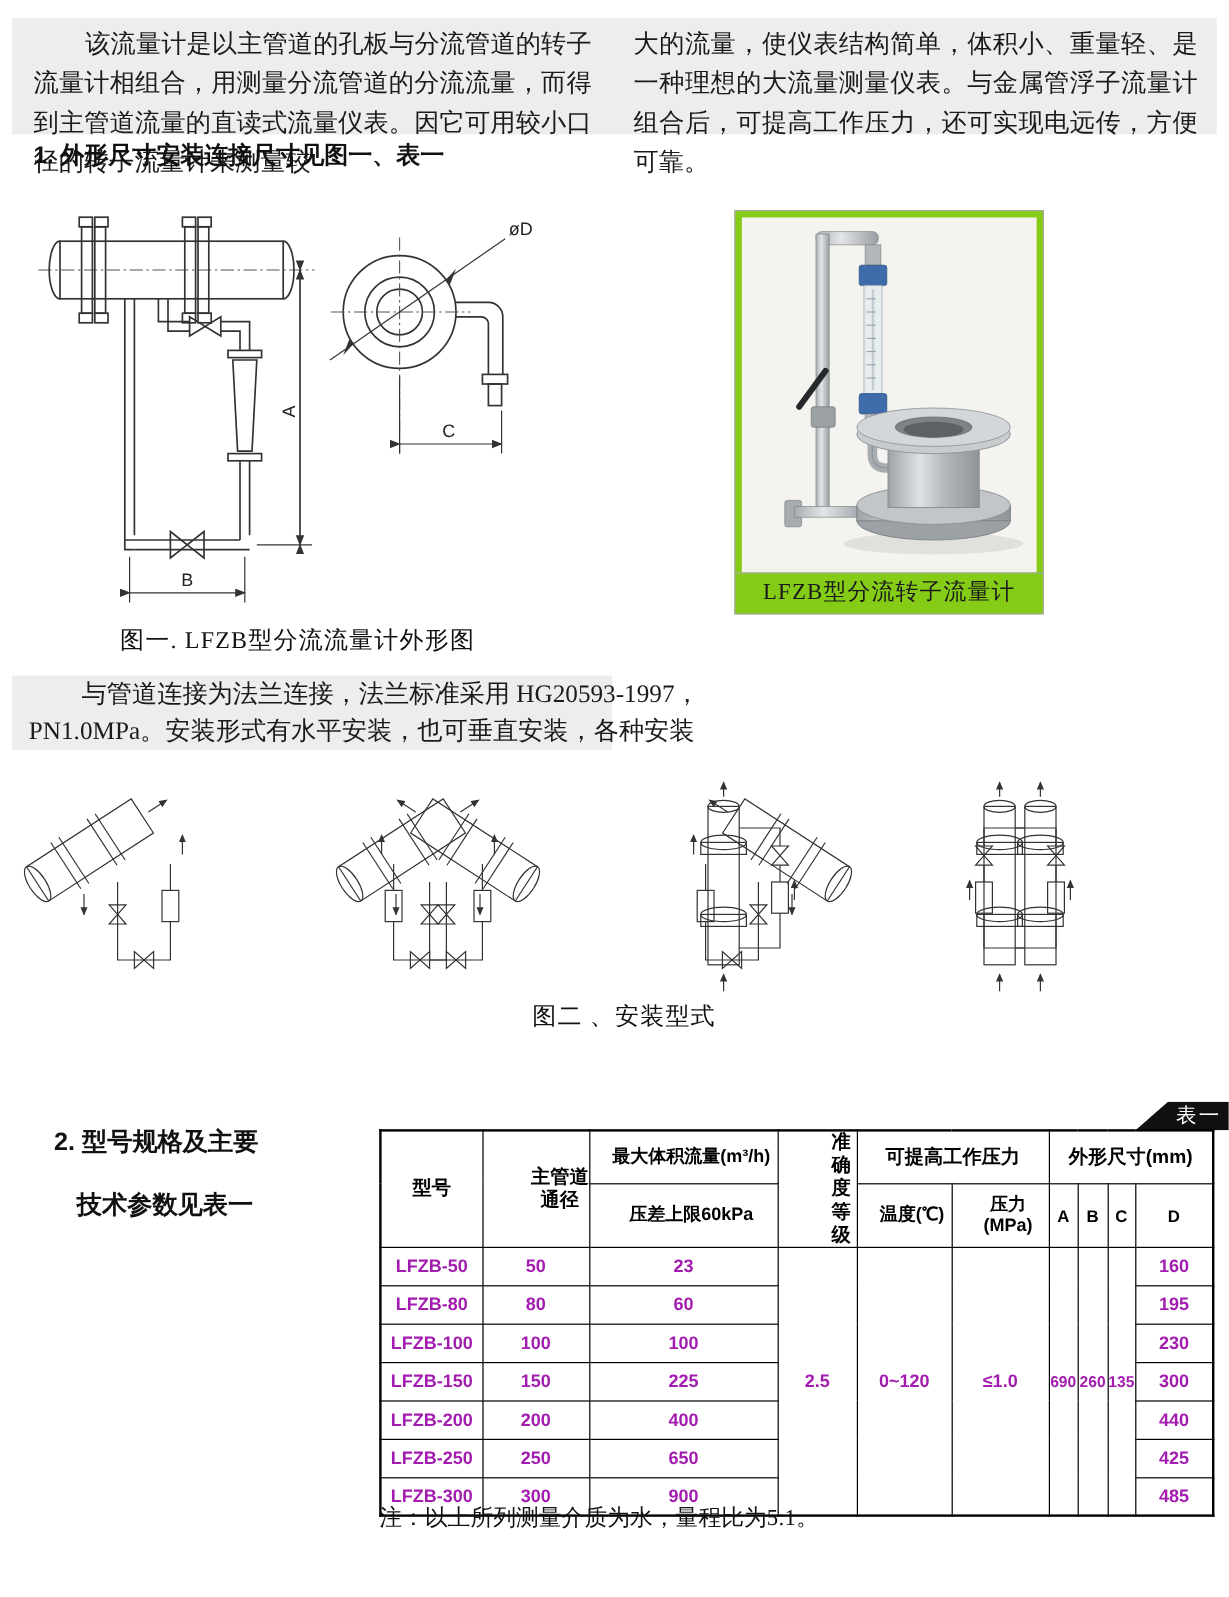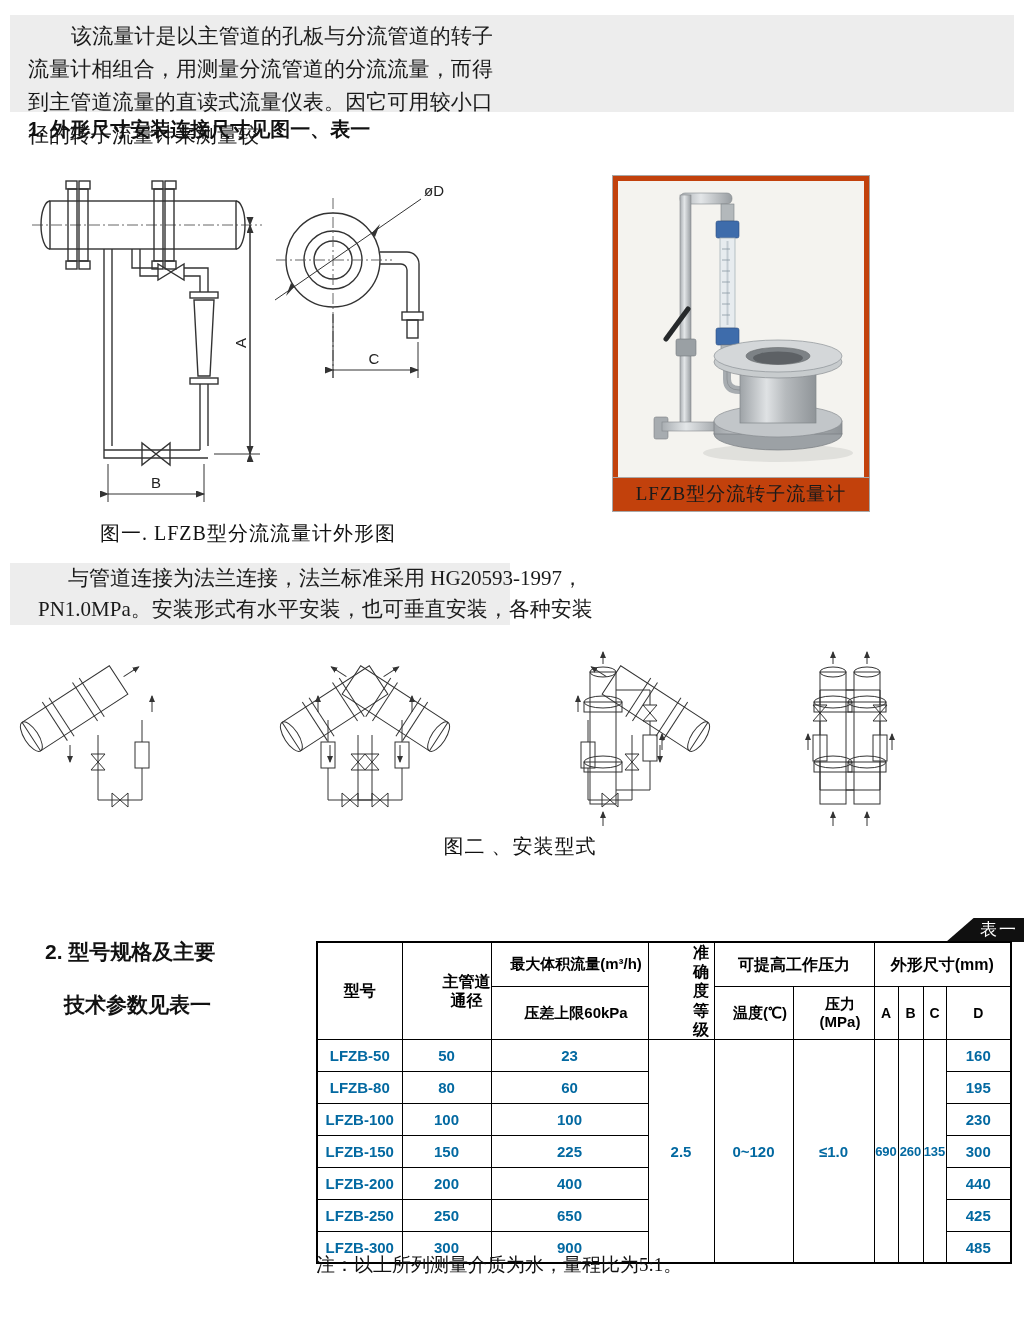--- a/index.html
+++ b/index.html
@@ -5,49 +5,50 @@
   html,body{margin:0;padding:0;background:#fff;}
   .page{position:relative;width:1024px;height:1331px;background:#ffffff;
         font-family:"Liberation Serif",serif;color:#1a1a1a;overflow:hidden;}
   .abs{position:absolute;}
   .grayblock{background:#ededed;}
   .intro-col{font-size:21px;line-height:33px;text-align:justify;text-justify:inter-ideograph;}
   .indent{text-indent:2.05em;}
   .heading{font-family:Liberation Sans, sans-serif;font-weight:700;font-size:20px;color:#111;}
   .caption{font-size:20px;color:#111;letter-spacing:1px;}
   .flange-line{font-size:21px;line-height:31px;white-space:nowrap;}
-  .photo-frame{border:1px solid #a8a8a8;background:#c2410c;box-sizing:border-box;}
+  .photo-frame{border:1px solid #a8a8a8;background:#84cc16;box-sizing:border-box;}
   .photo-caption{border-top:1px solid #a8a8a8;height:32px;line-height:32px;text-align:center;
                  font-size:19px;letter-spacing:1px;}
   .sec2{font-family:"Liberation Sans",sans-serif;font-weight:700;font-size:21px;line-height:29px;color:#111;}
   .tabletag{background:#101010;color:#fff;font-size:17px;line-height:24px;text-align:center;
             clip-path:polygon(30% 0,100% 0,100% 100%,0 100%);padding-left:14px;letter-spacing:2px;}
   table.spec{border-collapse:collapse;table-layout:fixed;width:694px;
              font-family:"Liberation Sans",sans-serif;border:2px solid #000;}
   table.spec th,table.spec td{border:1px solid #000;text-align:center;vertical-align:middle;
              padding:0;overflow:hidden;}
   table.spec th{font-size:16px;font-weight:700;line-height:1.2;color:#000;}
   table.spec th.sub{font-size:15px;padding-left:13px;}
   table.spec th.sm{font-size:14px;}
-  table.spec td{font-size:15px;font-weight:600;color:#0369a1;}
+  table.spec td{font-size:15px;font-weight:600;color:#a21caf;}
   .blk{display:block;margin-left:40px;}
   .note{font-size:19px;color:#111;}
   svg .ln{stroke:#333;fill:none;stroke-width:1.4;}
   svg .th1{stroke:#333;fill:none;stroke-width:1;}
   svg .cl{stroke:#555;fill:none;stroke-width:0.9;stroke-dasharray:11 3 2 3;}
   svg .fil{fill:#333;stroke:none;}
   svg .dimtxt{font-family:"Liberation Sans",sans-serif;font-size:15px;fill:#222;}
 </style>
 </head>
 <body>
 
 <div class="page">
 
   <div class="abs grayblock" style="left:10px;top:15px;width:1004px;height:97px;">
     <div class="abs intro-col indent" style="left:18px;top:5px;width:465px;">该流量计是以主管道的孔板与分流管道的转子流量计相组合，用测量分流管道的分流流量，而得到主管道流量的直读式流量仪表。因它可用较小口径的转子流量计来测量较</div>
+    <div class="abs intro-col" style="left:518px;top:5px;width:470px;">大的流量，使仪表结构简单，体积小、重量轻、是一种理想的大流量测量仪表。与金属管浮子流量计组合后，可提高工作压力，还可实现电远传，方便可靠。</div>
   </div>
 
   <div class="abs heading" style="left:28px;top:116px;">1. 外形尺寸安装连接尺寸见图一、表一</div>
 
   <svg class="abs" style="left:28px;top:168px;" width="430" height="345" viewBox="0 0 430 345">
     <defs>
       <marker id="arr" markerWidth="10" markerHeight="8" refX="8" refY="3.5" orient="auto">
         <path d="M0,0 L9,3.5 L0,7 Z" fill="#333"></path>
       </marker>
     </defs>
@@ -177,21 +178,21 @@
       <ellipse cx="160" cy="181" rx="64" ry="16" fill="#c8ccce" stroke="#888d91" stroke-width="0.7"></ellipse>
       <ellipse cx="160" cy="175" rx="64" ry="16" fill="#d4d7d9" stroke="#8d9296" stroke-width="0.7"></ellipse>
       <ellipse cx="160" cy="175" rx="32" ry="8.5" fill="#7d8286" stroke="#66696c" stroke-width="0.6"></ellipse>
       <ellipse cx="160" cy="177" rx="25" ry="6.5" fill="#5d6165"></ellipse>
     </svg>
     <div class="photo-caption">LFZB型分流转子流量计</div>
   </div>
 
   <div class="abs grayblock" style="left:10px;top:563px;width:500px;height:62px;">
     <div class="abs flange-line" style="left:14px;top:0px;padding-left:44px;">与管道连接为法兰连接，法兰标准采用 HG20593-1997，</div>
-    <div class="abs flange-line" style="left:28px;top:31px;font-family:Liberation Serif, serif;">PN1.0MPa。安装形式有水平安装，也可垂直安装，各种安装</div>
+    <div class="abs flange-line" style="left:14px;top:31px;font-family:Liberation Serif, serif;">PN1.0MPa。安装形式有水平安装，也可垂直安装，各种安装</div>
   </div>
 
   <svg class="abs" style="left:10px;top:645px;" width="1004" height="186" viewBox="0 0 1004 186">
     <defs>
       <marker id="arr2" markerWidth="8" markerHeight="7" refX="6" refY="3" orient="auto">
         <path d="M0,0 L7,3 L0,6 Z" fill="#333"></path>
       </marker>
       <g id="uh">
         <g class="th1" transform="rotate(-33 40 55)">
           <rect x="-18" y="38" width="104" height="34"></rect>

